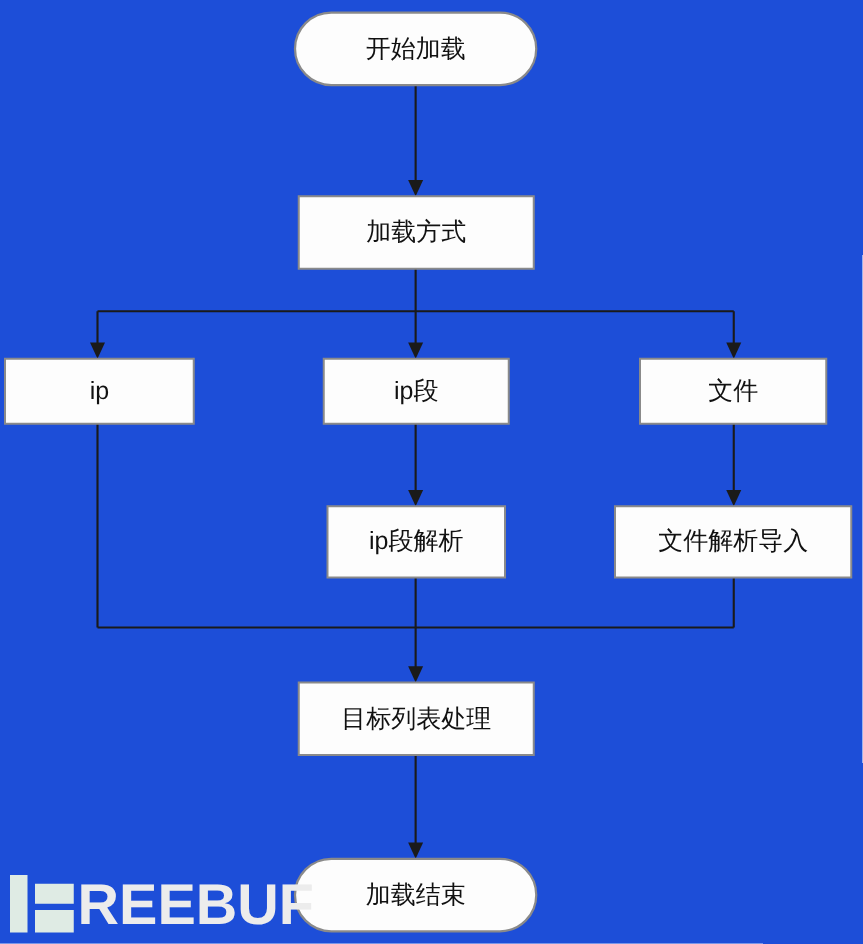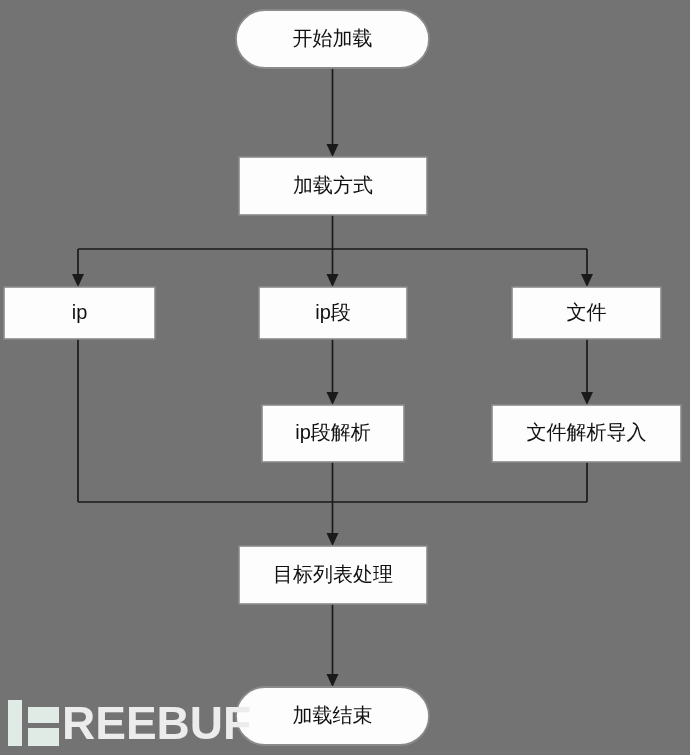--- a/index.html
+++ b/index.html
@@ -4,21 +4,21 @@
 <style>
   html, body {
     margin: 0;
     padding: 0;
     background: #ffffff;
   }
   #canvas {
     position: relative;
     width: 690px;
     height: 755px;
-    background: #737373;
+    background: #1d4ed8;
     overflow: hidden;
     font-family: "Liberation Sans", "DejaVu Sans", sans-serif;
   }
   svg.flow {
     position: absolute;
     left: 0;
     top: 0;
     width: 690px;
     height: 755px;
   }

